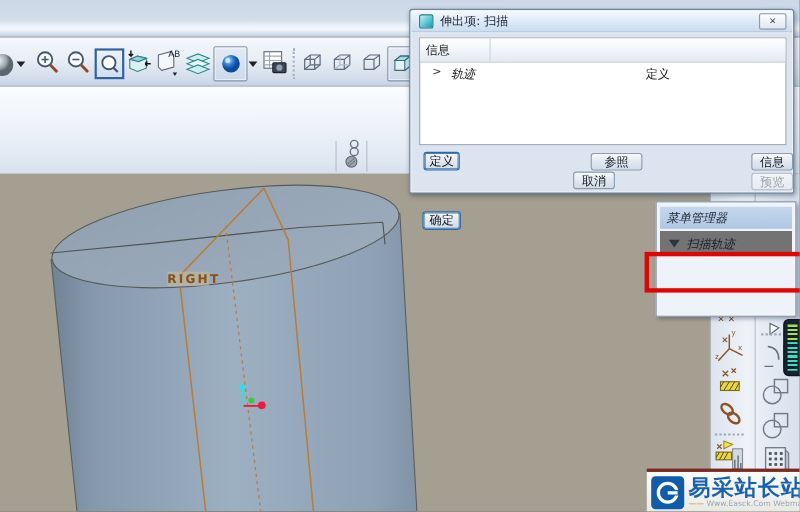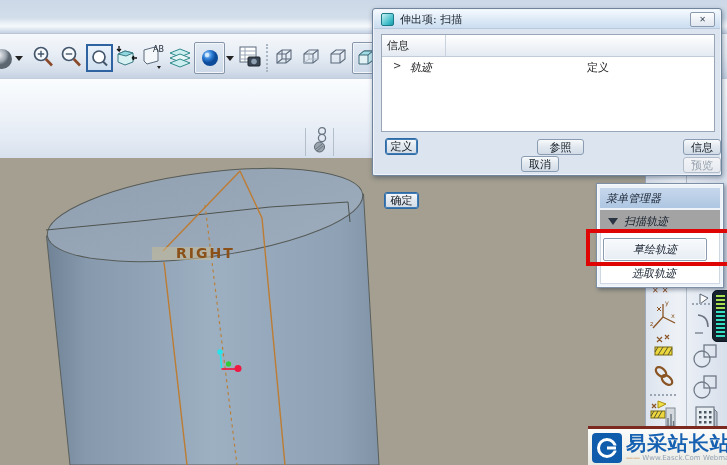--- a/index.html
+++ b/index.html
@@ -17,21 +17,21 @@
 
   .tbtn{position:absolute;display:flex;align-items:center;justify-content:center;}
   .tbtn.active{border:1px solid #8795a9;border-radius:2px;background:linear-gradient(#e3ebf4,#cdd9e8);box-shadow:inset 0 0 0 1px #f2f6fa;}
   .dd-arrow{width:0;height:0;border-left:4px solid transparent;border-right:4px solid transparent;border-top:5px solid #222;}
   .vsep{position:absolute;width:0;height:28px;border-left:2px dotted #aab5c4;}
   .thinsep{position:absolute;width:0;height:28px;border-left:1px solid #b4bfcc;}
 
   
   .viewport{left:0;top:158px;width:727px;height:307px;background:#a49f90;}
   .right-label{left:152px;top:247px;width:38px;height:13px;line-height:13px;text-align:center;
-     font-size:14px;font-weight:bold;letter-spacing:2px;color:#8a5017;background:rgba(199,185,150,.55);padding-left:24px;}
+     font-size:11px;font-weight:bold;letter-spacing:2px;color:#8a5017;background:rgba(199,185,150,.55);}
 
   
   .rstrip{left:645px;top:158px;width:82px;height:307px;
      background:linear-gradient(90deg,#dde4ee 0%,#eef2f7 40%,#e3e9f2 70%,#d8e0eb 100%);
      border-left:1px solid #9fabbc;box-sizing:border-box;}
   .rstrip .coldiv{position:absolute;left:40px;top:0;width:0;height:307px;border-left:1px solid #b6c0cf;}
   .hdots{position:absolute;width:26px;height:0;border-top:2px dotted #9aa6b4;}
   .stripes{position:absolute;left:712px;top:290px;width:16px;height:52px;background:#18222f;
      border:1px solid #0c141f;border-radius:5px 0 0 5px;box-sizing:border-box;overflow:hidden;}
   .stripes .s1{position:absolute;left:3px;top:4px;width:9px;height:16px;
@@ -68,21 +68,21 @@
      background:linear-gradient(#f8fafb,#e3e9f0 45%,#d2dbe6);display:flex;align-items:center;justify-content:center;}
   .btn.focus{box-shadow:0 0 0 1px #3f7cb6 inset;border-color:#2f6aa5;}
   .btn.disabled{color:#98a2ad;border-color:#b3bdc9;background:linear-gradient(#f2f4f7,#e6eaef);}
 
   
   .mmgr{left:596px;top:183px;width:128px;height:105px;background:#eef3f9;
      border:1px solid #7e90a8;box-sizing:border-box;box-shadow:2px 2px 4px rgba(20,35,60,.4), inset 0 0 0 1px #f6f9fc;font-style:italic;}
   .mmgr-title{position:absolute;left:3px;top:4px;right:3px;height:20px;
      background:linear-gradient(#c6d7ec,#aec6e2);display:flex;align-items:center;
      font-size:11px;color:#16202e;padding-left:6px;box-sizing:border-box;}
-  .mmgr-section{position:absolute;left:3px;top:26px;right:3px;height:22px;background:#a3a3a3;
+  .mmgr-section{position:absolute;left:3px;top:26px;right:3px;height:22px;background:#737373;
      display:flex;align-items:center;font-size:11px;color:#16202e;}
   .tri-down{width:0;height:0;border-left:5px solid transparent;border-right:5px solid transparent;
      border-top:7px solid #2a3442;margin:0 6px 0 8px;}
   .mmgr-items{position:absolute;left:3px;top:48px;right:3px;bottom:3px;background:#fff;border:1px solid #cfd7e2;box-sizing:border-box;}
   .mmgr-item{position:absolute;left:2px;width:102px;height:21px;font-size:11px;color:#16202e;
      display:flex;align-items:center;justify-content:center;}
   .mmgr-item.raised{border:1px solid #8a9ab0;border-radius:2px;
      background:linear-gradient(#f8fafc,#e7edf4);box-shadow:inset 0 0 0 1px #fff;}
 
   .redbox{left:586px;top:229px;width:150px;height:37px;border:4px solid #e00505;box-sizing:border-box;}
@@ -386,24 +386,20 @@
     <div class="btn" style="left:148px;top:147px;width:38px;height:16px;">取消</div>
     <div class="btn disabled" style="left:310px;top:148px;width:38px;height:16px;">预览</div>
   </div>
 
   <div class="abs mmgr">
     <div class="mmgr-title">菜单管理器</div>
     <div class="mmgr-section">
       <div class="tri-down"></div>
       <span>扫描轨迹</span>
     </div>
-    <div class="mmgr-items">
-      <div class="mmgr-item raised" style="top:5px;">草绘轨迹</div>
-      <div class="mmgr-item" style="top:30px;">选取轨迹</div>
-    </div>
   </div>
 
   <div class="abs redbox"></div>
 
   <div class="abs wmark">
     <div class="wm-logo">
       <svg width="30" height="30">
           <circle cx="15" cy="15" r="8.5" fill="none" stroke="#fff" stroke-width="3"></circle>
           <rect x="15" y="12.5" width="11" height="5" fill="#0f5cac"></rect>
           <path d="M15,15 h9" stroke="#fff" stroke-width="3"></path>

